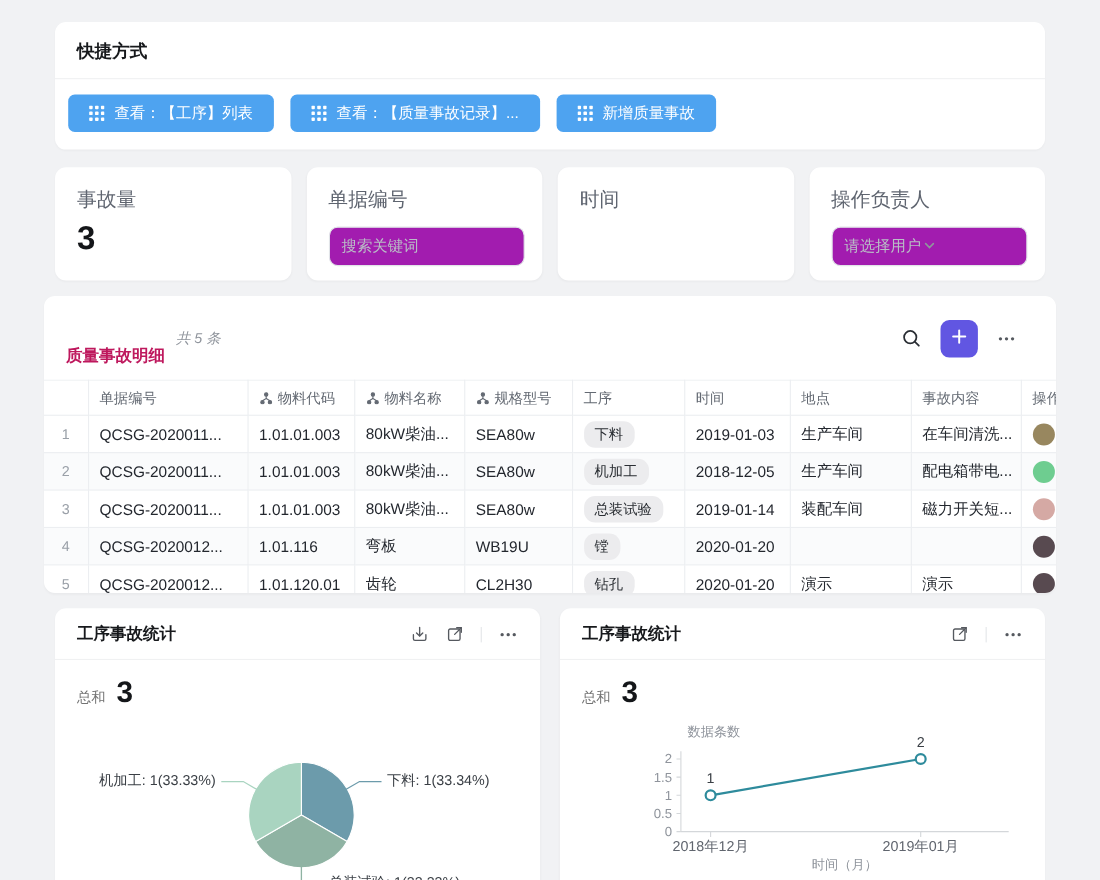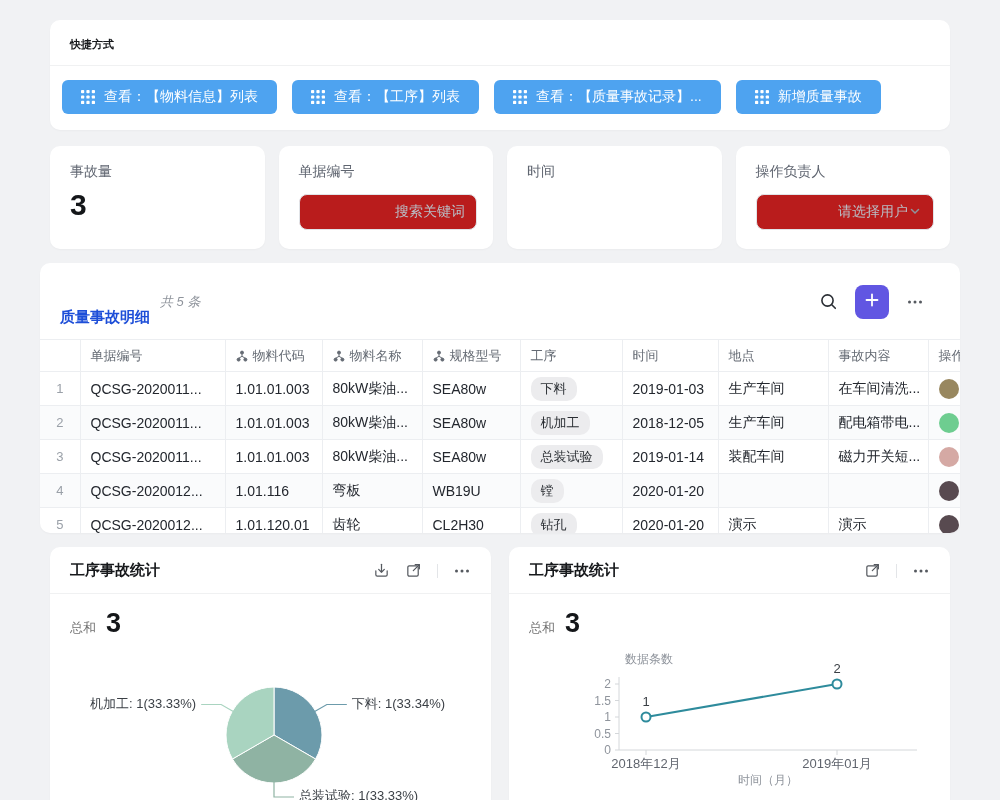--- a/index.html
+++ b/index.html
@@ -6,42 +6,42 @@
   html,body { width:1000px; height:800px; }
   body {
     font-family: "Liberation Sans", "DejaVu Sans", sans-serif;
     background:#f1f2f4; overflow:hidden;
   }
   .page { width:1000px; height:800px; overflow:hidden; padding-top:20px; }
   .card { background:#fff; border-radius:10px; box-shadow:0 1px 2px rgba(30,35,40,.03); }
 
   
   .shortcuts { width:900px; margin:0 auto; }
-  .shortcuts .card-title { padding:17px 20px 13px; font-size:11px; font-weight:700; color:#17191c; }
+  .shortcuts .card-title { padding:17px 20px 13px; font-size:16px; font-weight:700; color:#17191c; }
   .hdiv { border-top:1px solid #f0f1f2; }
   .btn-row { display:flex; gap:15px; padding:14px 12px 16px; }
   .shortcut-btn {
     display:flex; align-items:center; gap:9px; height:34px; padding:0 19px;
     background:#4ea3f0; color:#fff; border:none; border-radius:6px;
     font-size:14px; font-weight:500; font-family:inherit; cursor:pointer; white-space:nowrap;
   }
   
   .filter-row { width:900px; margin:16px auto 0; display:flex; gap:14px; }
   .filter-card { flex:1; height:103px; padding:17px 16px 0 20px; }
-  .filter-label { font-size:14px; color:#5f6570;font-family:Liberation Mono, monospace; }
+  .filter-label { font-size:18px; color:#5f6570;font-family:Liberation Mono, monospace; }
   .stat-value { margin-top:7px; font-size:30px; font-weight:600; color:#141619; }
   .fake-input {
     margin-top:13px; height:36px; border:1px solid #e1e4e8; border-radius:8px;
-    display:flex; align-items:center; justify-content:flex-end;
-    padding:0 11px; font-size:14px; color:#b9bec6; background:#b91c1c; cursor:text;
+    display:flex; align-items:center; justify-content:flex-start;
+    padding:0 11px; font-size:14px; color:#b9bec6; background:#a21caf; cursor:text;
   }
   
   .table-card { width:920px; margin:14px auto 0; height:270px; overflow:hidden; }
   .table-head { display:flex; align-items:center; padding:13px 36px 12px 20px; }
-  .table-title { font-size:15px; font-weight:700; color:#1d4ed8;margin-top:32px; }
+  .table-title { font-size:15px; font-weight:700; color:#be185d;margin-top:32px; }
   .table-count { font-size:13px; color:#8f949c; margin-left:10px;font-style:italic; }
   .table-tools { margin-left:auto; display:flex; align-items:center; gap:17px; }
   .icon-btn { background:none; border:none; cursor:pointer; display:flex; align-items:center; padding:0; }
   .plus-btn { width:34px; height:34px; border-radius:8px; background:#6156e2; border:none;
     display:flex; align-items:center; justify-content:center; cursor:pointer; }
   .table-wrap { overflow:hidden; width:100%; }
   table { border-collapse:collapse; table-layout:fixed; width:968px; }
   th,td { border-right:1px solid #eceef1; border-bottom:1px solid #eceef1;
     padding:0 10px; white-space:nowrap; overflow:hidden; }
   thead th { border-top:1px solid #eceef1; height:32px; font-weight:400; font-size:13px;
@@ -82,36 +82,20 @@
               <rect x="5" y="0" width="3" height="3" rx="0.8"></rect>
               <rect x="10" y="0" width="3" height="3" rx="0.8"></rect>
               <rect x="0" y="5" width="3" height="3" rx="0.8"></rect>
               <rect x="5" y="5" width="3" height="3" rx="0.8"></rect>
               <rect x="10" y="5" width="3" height="3" rx="0.8"></rect>
               <rect x="0" y="10" width="3" height="3" rx="0.8"></rect>
               <rect x="5" y="10" width="3" height="3" rx="0.8"></rect>
               <rect x="10" y="10" width="3" height="3" rx="0.8"></rect>
             </svg>
           </span>
-          <span>查看：【物料信息】列表</span>
-        </button>
-        <button class="shortcut-btn">
-          <span style="display:flex">
-            <svg width="14" height="14" viewBox="0 0 13 13" fill="#fff">
-              <rect x="0" y="0" width="3" height="3" rx="0.8"></rect>
-              <rect x="5" y="0" width="3" height="3" rx="0.8"></rect>
-              <rect x="10" y="0" width="3" height="3" rx="0.8"></rect>
-              <rect x="0" y="5" width="3" height="3" rx="0.8"></rect>
-              <rect x="5" y="5" width="3" height="3" rx="0.8"></rect>
-              <rect x="10" y="5" width="3" height="3" rx="0.8"></rect>
-              <rect x="0" y="10" width="3" height="3" rx="0.8"></rect>
-              <rect x="5" y="10" width="3" height="3" rx="0.8"></rect>
-              <rect x="10" y="10" width="3" height="3" rx="0.8"></rect>
-            </svg>
-          </span>
           <span>查看：【工序】列表</span>
         </button>
         <button class="shortcut-btn">
           <span style="display:flex">
             <svg width="14" height="14" viewBox="0 0 13 13" fill="#fff">
               <rect x="0" y="0" width="3" height="3" rx="0.8"></rect>
               <rect x="5" y="0" width="3" height="3" rx="0.8"></rect>
               <rect x="10" y="0" width="3" height="3" rx="0.8"></rect>
               <rect x="0" y="5" width="3" height="3" rx="0.8"></rect>
               <rect x="5" y="5" width="3" height="3" rx="0.8"></rect>

